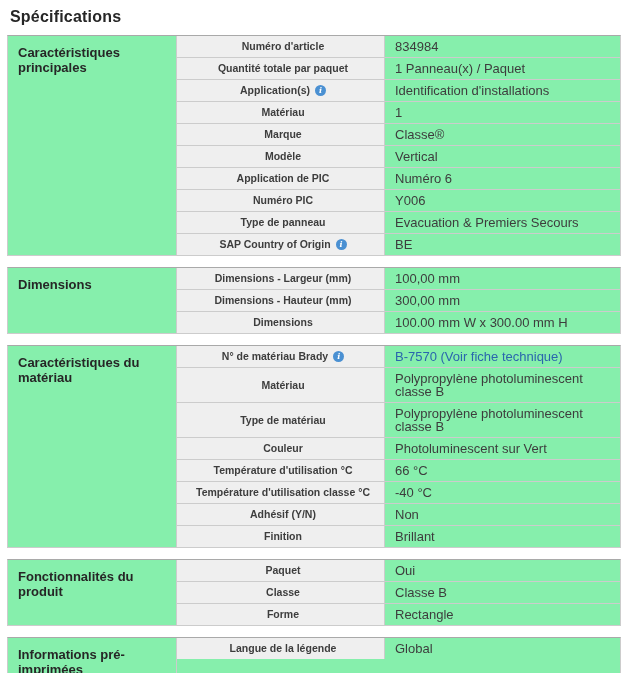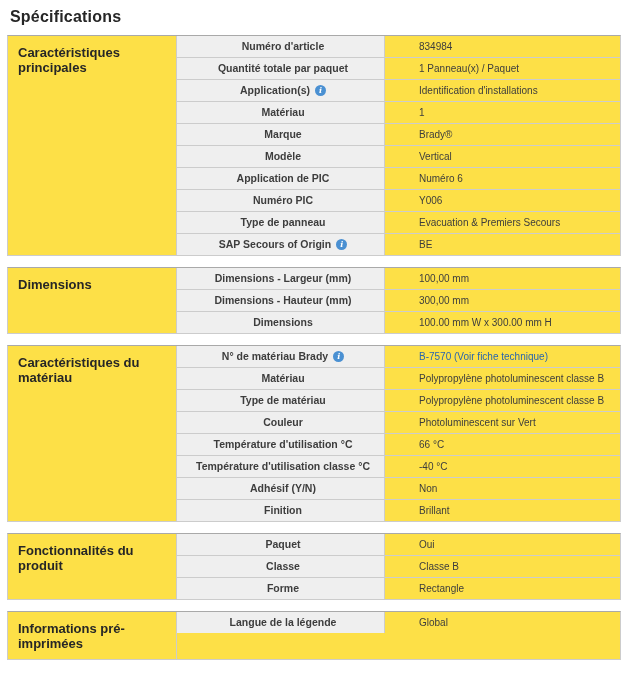--- a/index.html
+++ b/index.html
@@ -29,21 +29,21 @@
     letter-spacing:0.2px;
   }
   .sections{
     margin:9px 7px 0 7px;
   }
   .section{
     display:flex;
     border:1px solid var(--border);
     border-top:1px solid var(--border_top);
     margin-bottom:11px;
-    background:#fde047;
+    background:#86efac;
   }
   .section-label{
     flex:0 0 169px;
     border-right:1px solid var(--border);
     padding:9px 8px 8px 10px;
     font-size:13px;
     font-weight:700;
     color:var(--heading);
   }
   .section-rows{
@@ -67,27 +67,26 @@
     font-weight:700;
     color:var(--text);
     display:flex;
     align-items:center;
     gap:5px;
     line-height:13px;
     justify-content:center;
   }
   .val{
     flex:1 1 auto;
-    padding:4px 8px 4px 22px;
-    font-size:10px;
+    padding:4px 8px 4px 10px;
+    font-size:13px;
     color:var(--text);
     display:flex;
     align-items:center;
     line-height:13px;
-    margin-left:12px;
   }
   .val.link{
     color:var(--link);
     cursor:pointer;
   }
   .info-icon{
     flex:0 0 auto;
     display:inline-block;
     width:11px;height:11px;
     border-radius:50%;
@@ -141,21 +140,21 @@
 
     </div>
     <div class="val">1</div>
   </div>
 
   <div class="row">
     <div class="attr">
       <span>Marque</span>
 
     </div>
-    <div class="val">Brady®</div>
+    <div class="val">Classe®</div>
   </div>
 
   <div class="row">
     <div class="attr">
       <span>Modèle</span>
 
     </div>
     <div class="val">Vertical</div>
   </div>
 
@@ -178,21 +177,21 @@
   <div class="row">
     <div class="attr">
       <span>Type de panneau</span>
 
     </div>
     <div class="val">Evacuation &amp; Premiers Secours</div>
   </div>
 
   <div class="row">
     <div class="attr">
-      <span>SAP Secours of Origin</span>
+      <span>SAP Country of Origin</span>
       <span class="info-icon">i</span>
     </div>
     <div class="val">BE</div>
   </div>
 </div>
   </div>
 
   <div class="section">
     <div class="section-label">Dimensions</div>
     <div class="section-rows">

